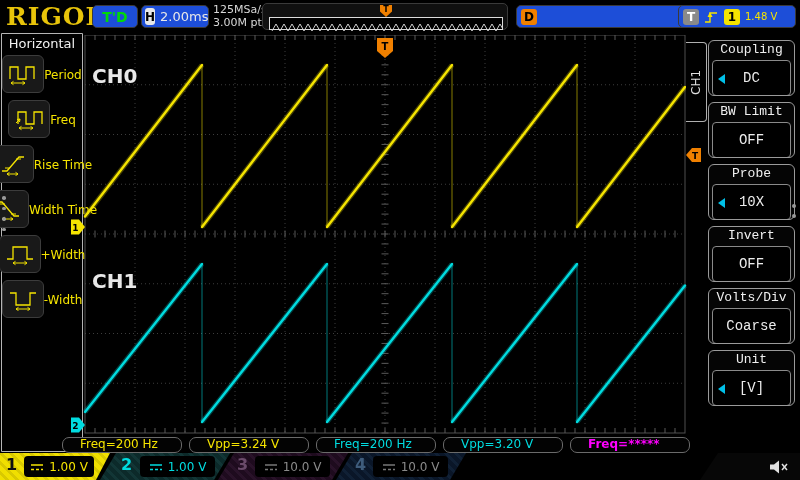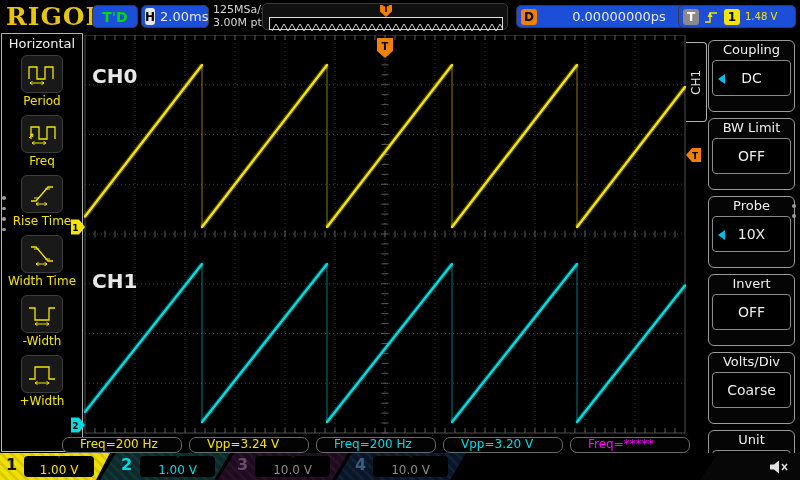--- a/index.html
+++ b/index.html
@@ -33,21 +33,21 @@
   .t-group { left:678px; top:5px; width:118px; height:23px; display:flex; align-items:center; gap:5px; padding-left:4px; }
   .t-chip { width:16px; height:16px; background:#8a8a8a; color:#fff; font-size:12px; }
   .src-chip { width:16px; height:16px; background:#f5e400; color:#000; font-size:12px; }
   .t-val { color:#f5e400; font-size:10px; }
 
   
   #left-menu { position:absolute; left:1px; top:33px; width:82px; height:419px;
                border:1px solid #b5b5b5; border-radius:0 0 10px 0; background:#000;
                display:flex; flex-direction:column; align-items:center; }
   .lm-title { color:#f0f0f0; font-size:13px; margin:2px 0 4px 0; }
-  .lm-item { display:flex; flex-direction:column; align-items:center; margin-bottom:7px; }
+  .lm-item { display:flex; flex-direction:row; align-items:center; margin-bottom:7px; }
   .lm-btn { width:42px; height:38px; background:#191919; border:1px solid #3c3c3c;
             border-radius:6px; display:flex; align-items:center; justify-content:center; }
   .lm-label { color:#f5e400; font-size:12px; margin-top:1px; white-space:nowrap; }
   .lm-icon { stroke:#f5e400; fill:none; stroke-width:1.3; }
   .page-dots-left { left:2px; top:196px; display:flex; flex-direction:column; gap:7px; }
   .page-dots-left i { width:3.5px; height:3.5px; border-radius:50%; background:#999; }
 
   
   #scope-svg { position:absolute; left:70px; top:35px; }
   .gridline { stroke:#3d3d3d; stroke-width:1; stroke-dasharray:1 3; }
@@ -57,22 +57,22 @@
   .drop { stroke-width:1; opacity:0.55; }
   .wave-glow { fill:none; stroke-width:5; opacity:0.28; stroke-linejoin:round; }
   .wave-core { fill:none; stroke-width:2.4; stroke-linejoin:round; stroke-linecap:round; }
 
   
   .ch-tab { position:absolute; left:686px; top:42px; width:21px; height:80px;
             border:1px solid #b0b0b0; border-right:none; border-radius:4px 0 0 4px;
             color:#e0e0e0; font-size:12px; display:flex; align-items:center; justify-content:center;
             writing-mode:vertical-rl; transform:rotate(180deg); background:#000; }
   #right-menu { position:absolute; left:708px; top:40px; width:87px; }
-  .menu-item { height:72px; margin-bottom:6px; border:1px solid #9a9a9a; border-radius:6px;
-               background:#050505; overflow:hidden; }
+  .menu-item { height:56px; margin-bottom:6px; border:1px solid #9a9a9a; border-radius:6px;
+               background:#050505; overflow:hidden;font-family:Liberation Mono, monospace; }
   .menu-title { color:#f0f0f0; font-size:13px; text-align:center; height:18px; line-height:18px; }
   .menu-value { position:relative; margin:1px 3px; height:36px; border:1px solid #8a8a8a;
                 border-radius:4px; background:#000; color:#ececec; font-size:14px;
                 display:flex; align-items:center; justify-content:center; }
   .opt-arrow { position:absolute; left:5px; top:13px; width:0; height:0;
                border-right:7px solid #00c0e8; border-top:5px solid transparent;
                border-bottom:5px solid transparent; }
   .page-dots-right { left:792px; top:204px; display:flex; flex-direction:column; gap:6px; }
   .page-dots-right i { width:4px; height:4px; border-radius:50%; background:#999; }
 
@@ -80,21 +80,21 @@
   #meas-bar { position:absolute; left:62px; top:437px; width:628px; height:16px;
               display:flex; gap:7px; }
   .meas-box { flex:1; background:#030303; border:1px solid #6a6a6a; border-radius:7px;
               font-size:12px; line-height:13px; padding-left:17px; white-space:nowrap; overflow:hidden;}
 
   
   #chan-bar { position:absolute; left:0; top:453px; width:800px; height:27px; background:#000; }
   .tab { position:absolute; top:0; height:27px; }
   .tab .num { position:absolute; top:2px; font-size:16px; font-weight:bold; }
   .tab .scalebox { position:absolute; top:3px; height:21px; background:#000; border-radius:4px;
-                   display:flex; align-items:center; justify-content:center; gap:5px; font-size:12px;flex-direction:column; }
+                   display:flex; align-items:center; justify-content:center; gap:5px; font-size:12px; }
   .tab-ch1 { left:0; width:110px;
              background:repeating-linear-gradient(45deg,#f0df00 0 4px,#d9c900 4px 7px);
              clip-path:polygon(0 0,110px 0,96px 100%,0 100%); }
   .tab-ch1 .num { left:6px; color:#111; }
   .tab-ch1 .scalebox { left:24px; width:70px; color:#f5e400; }
   .tab-ch2 { left:100px; width:130px;
              background:repeating-linear-gradient(45deg,#0c2a2a 0 4px,#123636 4px 7px);
              clip-path:polygon(16px 0,130px 0,114px 100%,0 100%); }
   .tab-ch2 .num { left:21px; color:#00dce0; }
   .tab-ch2 .scalebox { left:40px; width:75px; color:#00dce0; }
@@ -131,21 +131,20 @@
     <div class="abs preview">
       <div class="pv-marker">T</div>
       <div class="preview-frame">
         <svg id="preview-wave" width="232" height="11">
             <polyline points="2,9 6,2 10,9 14,2 18,9 22,2 26,9 30,2 34,9 38,2 42,9 46,2 50,9 54,2 58,9 62,2 66,9 70,2 74,9 78,2 82,9 86,2 90,9 94,2 98,9 102,2 106,9 110,2 114,9 118,2 122,9 126,2 130,9 134,2 138,9 142,2 146,9 150,2 154,9 158,2 162,9 166,2 170,9 174,2 178,9 182,2 186,9 190,2 194,9 198,2 202,9 206,2 210,9 214,2 218,9 222,2 226,9 230,2 234,9" fill="none" stroke="#cfcfcf" stroke-width="1"></polyline>
           </svg>
       </div>
     </div>
     <div class="abs badge d-group">
       <span class="chip d-chip">D</span>
-      <span class="d-val">0.00000000ps</span>
     </div>
     <div class="abs badge t-group">
       <span class="chip t-chip">T</span>
       <svg width="15" height="16" viewBox="0 0 15 16">
         <polyline points="1,13 6,13 6,4 13,4" fill="none" stroke="#f5e400" stroke-width="1.4"></polyline>
         <polygon points="3.5,8 8.5,8 6,3" fill="#f5e400"></polygon>
       </svg>
       <span class="chip src-chip">1</span>
       <span class="t-val">1.48 V</span>
     </div>
@@ -193,35 +192,35 @@
         <path d="M7,7 h5 M18,17 h5" stroke-width="1"></path>
         <path d="M9,22 H20 M9,22 l2.5,-1.7 M9,22 l2.5,1.7 M20,22 l-2.5,-1.7 M20,22 l-2.5,1.7" stroke-width="1"></path>
       </svg>
         </span>
       <span class="lm-label">Width Time</span>
     </div>
 
     <div class="lm-item">
       <span class="lm-btn">
           <svg class="lm-icon" width="30" height="24" viewBox="0 0 30 24">
-        <path d="M2,6 H8 V18 H22 V6 H28"></path>
-        <path d="M8,22 H22 M8,22 l2.5,-1.7 M8,22 l2.5,1.7 M22,22 l-2.5,-1.7 M22,22 l-2.5,1.7" stroke-width="1"></path>
+        <path d="M2,17 H8 V5 H22 V17 H28"></path>
+        <path d="M8,21 H22 M8,21 l2.5,-1.7 M8,21 l2.5,1.7 M22,21 l-2.5,-1.7 M22,21 l-2.5,1.7" stroke-width="1"></path>
       </svg>
         </span>
-      <span class="lm-label">-Width</span>
+      <span class="lm-label">+Width</span>
     </div>
 
     <div class="lm-item">
       <span class="lm-btn">
           <svg class="lm-icon" width="30" height="24" viewBox="0 0 30 24">
-        <path d="M2,17 H8 V5 H22 V17 H28"></path>
-        <path d="M8,21 H22 M8,21 l2.5,-1.7 M8,21 l2.5,1.7 M22,21 l-2.5,-1.7 M22,21 l-2.5,1.7" stroke-width="1"></path>
+        <path d="M2,6 H8 V18 H22 V6 H28"></path>
+        <path d="M8,22 H22 M8,22 l2.5,-1.7 M8,22 l2.5,1.7 M22,22 l-2.5,-1.7 M22,22 l-2.5,1.7" stroke-width="1"></path>
       </svg>
         </span>
-      <span class="lm-label">+Width</span>
+      <span class="lm-label">-Width</span>
     </div>
   </div>
   <div class="abs page-dots-left">
       <i></i>
       <i></i>
       <i></i>
       <i></i>
     </div>
 
   <svg id="scope-svg" width="632" height="400" viewBox="70 35 632 400">
@@ -537,21 +536,21 @@
   <div class="abs page-dots-right">
       <i></i>
       <i></i>
     </div>
 
   <div id="meas-bar">
     <div class="meas-box" style="color: rgb(245, 228, 0);">Freq=200 Hz</div>
     <div class="meas-box" style="color: rgb(245, 228, 0);">Vpp=3.24 V</div>
     <div class="meas-box" style="color: rgb(0, 220, 224);">Freq=200 Hz</div>
     <div class="meas-box" style="color: rgb(0, 220, 224);">Vpp=3.20 V</div>
-    <div class="meas-box" style="color: rgb(255, 0, 255);">Freq=*****</div>
+    <div class="meas-box" style="color: rgb(255, 0, 255); font-weight: bold;">Freq=*****</div>
   </div>
 
   <div id="chan-bar">
     <div class="tab tab-ch1">
       <span class="num">1</span>
       <span class="scalebox">
         <svg width="14" height="10" viewBox="0 0 14 10">
           <path d="M1,3 H13 M1,7.5 H4 M6,7.5 H9 M11,7.5 H13" stroke="#f5e400" stroke-width="1.3" fill="none"></path>
         </svg>
         <span>1.00 V</span>

